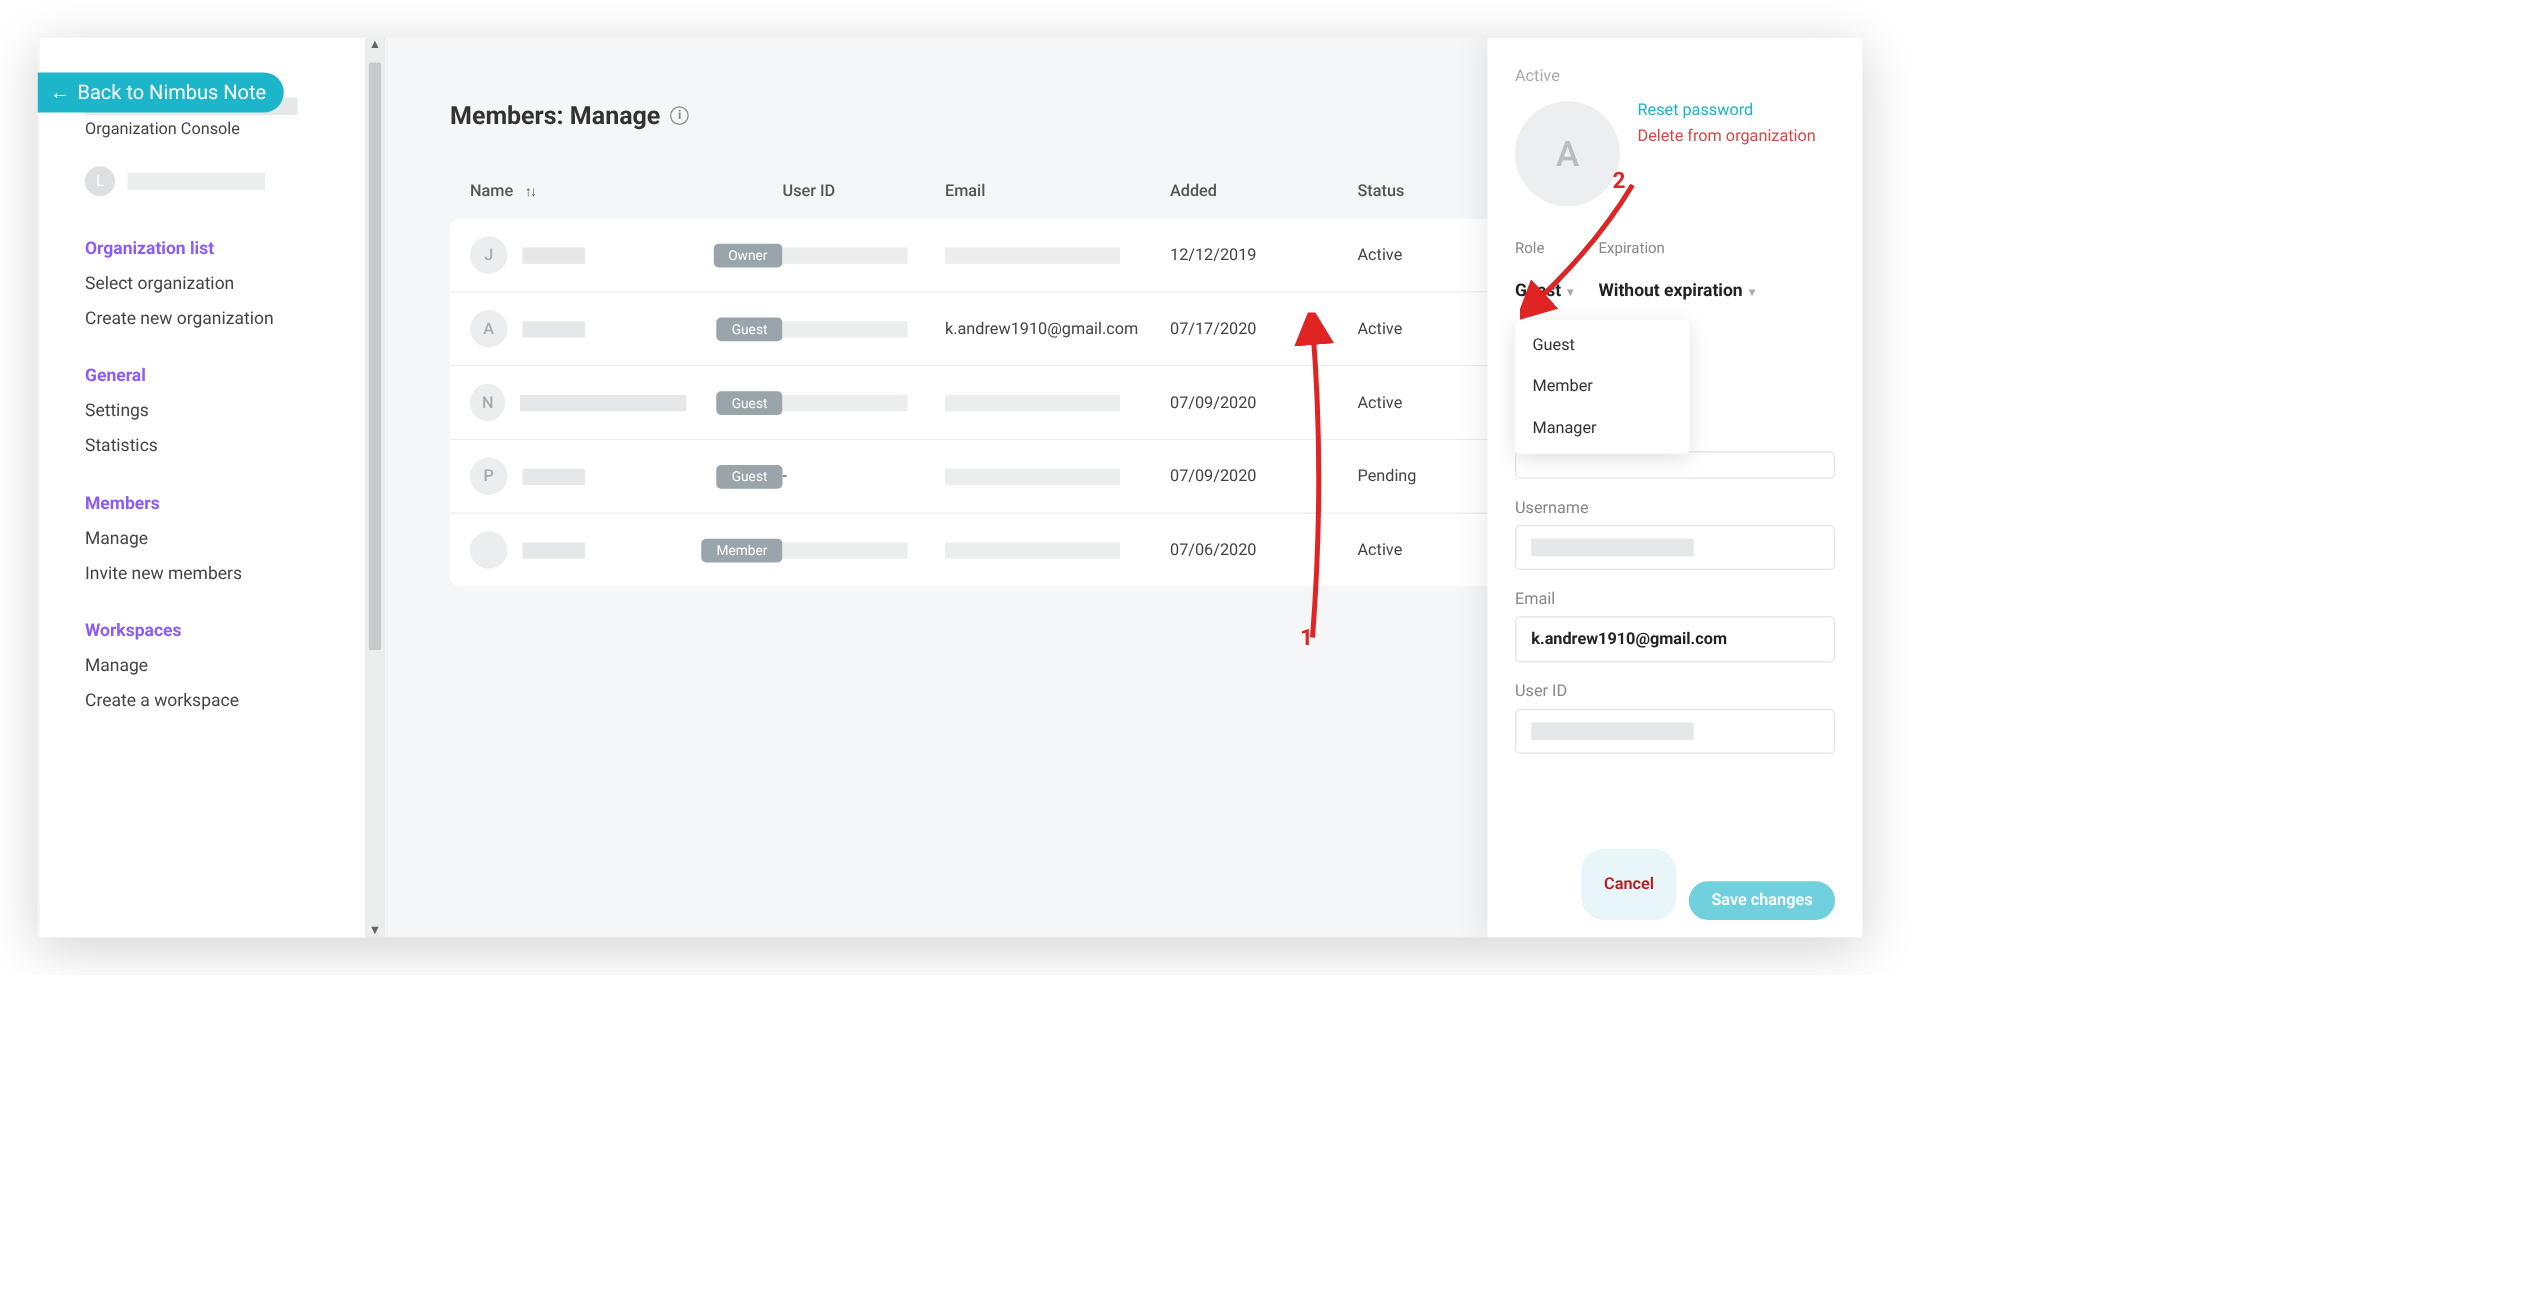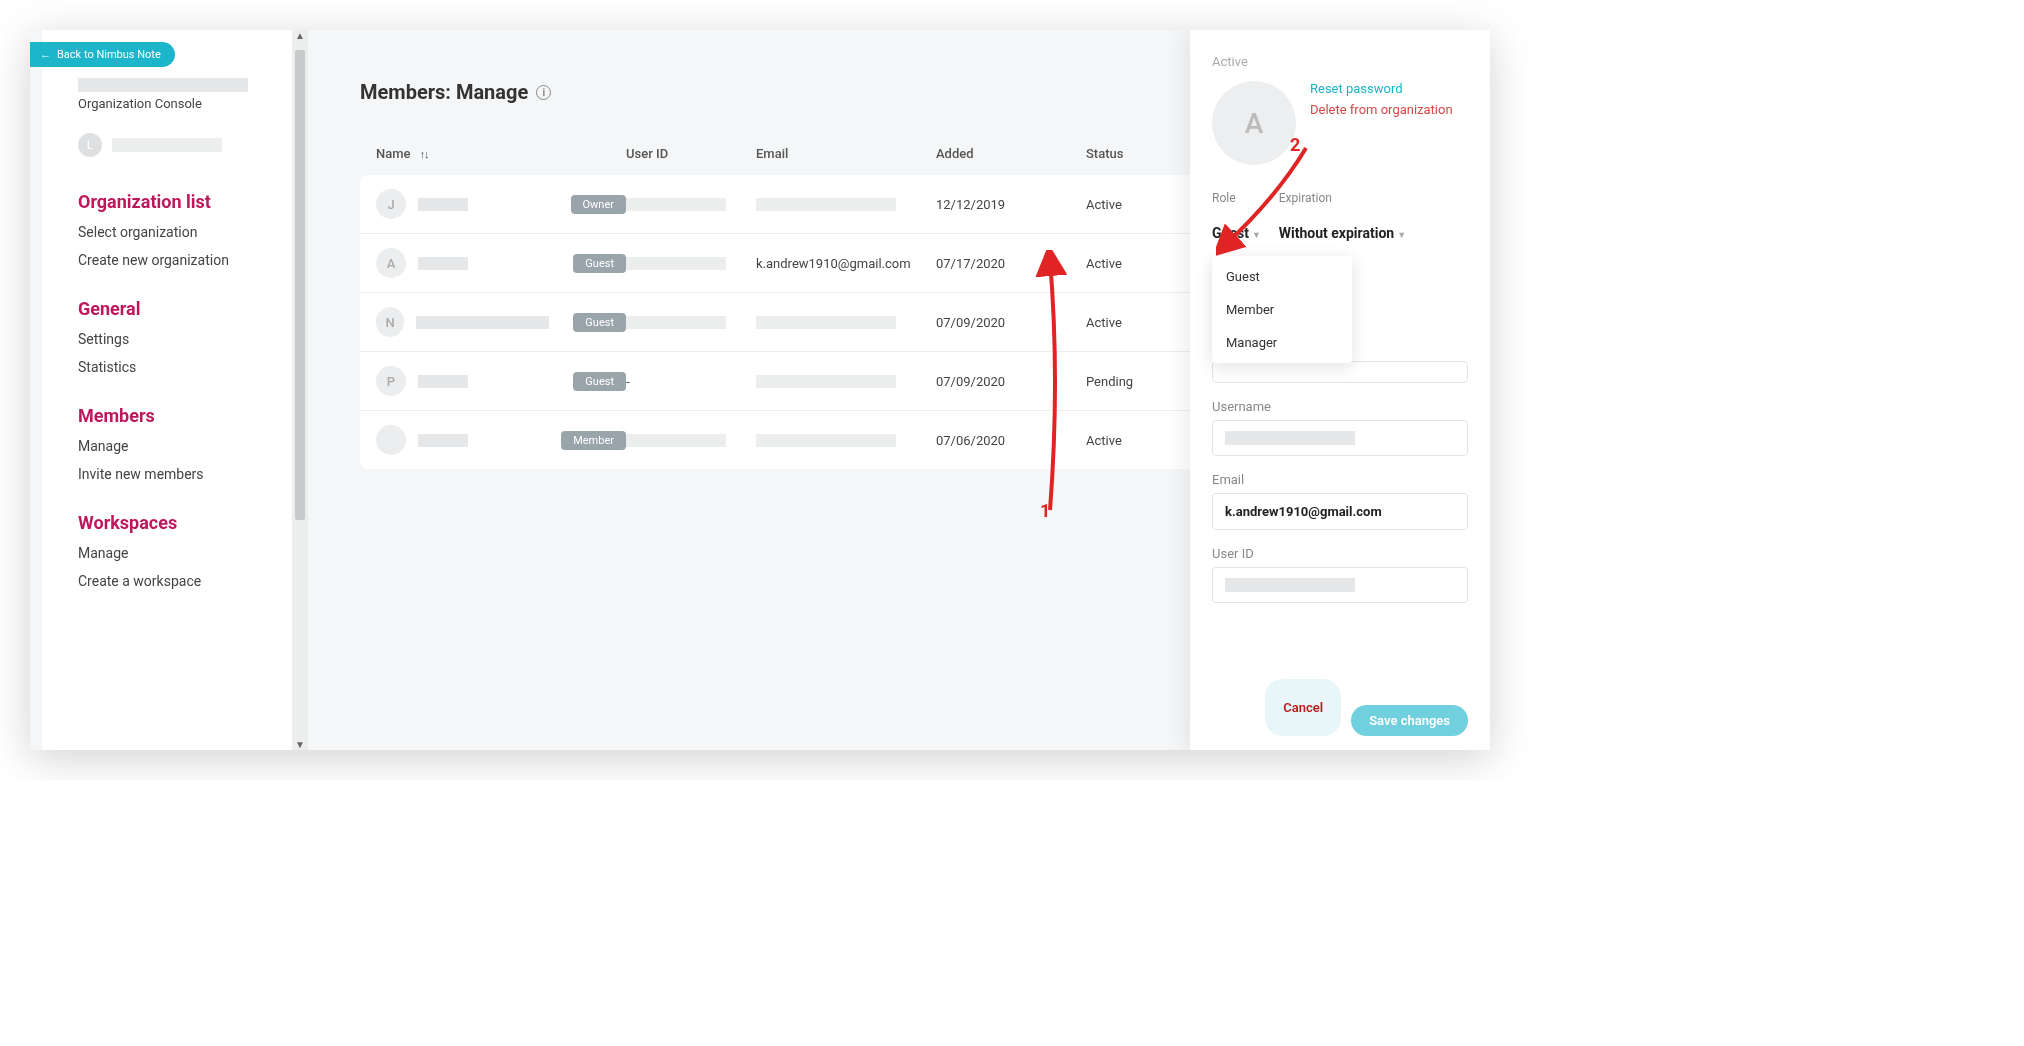--- a/index.html
+++ b/index.html
@@ -7,53 +7,53 @@
   .app-shell {
     position: relative;
     width: 1460px;
     height: 720px;
     background: #f5f6f7;
     box-shadow: 0 8px 40px rgba(0,0,0,0.18);
     overflow: hidden;
   }
   .back-btn {
     position: absolute;
-    left: 0; top: 12px;
+    left: 0; top: 28px;
     background: #1cb5c9;
     color: #fff;
-    font-size: 11px;
+    font-size: 16px;
     padding: 6px 14px 6px 10px;
     border-radius: 0 16px 16px 0;
     cursor: pointer;
     z-index: 5;
   }
   .back-btn::before { content: "←"; margin-right: 6px; }
   .sidebar-scroll {
     position: absolute;
     left: 262px; top: 0; width: 16px; height: 100%;
     background: #eceded;
     display: flex; flex-direction: column; justify-content: space-between; align-items: center;
   }
   .sidebar-scroll .thumb { position: absolute; left: 3px; top: 20px; width: 10px; height: 470px; background: #c7c9cb; border-radius: 2px; }
   .sidebar-scroll .arrow { font-size: 10px; color: #666; }
   .sidebar {
     position: absolute;
-    left: 12px; top: 0; width: 262px; height: 100%;
+    left: 2px; top: 0; width: 262px; height: 100%;
     background: #fff;
     padding: 48px 0 0 0;
     overflow: hidden;
   }
   .org-block { padding: 0 24px 0 36px; }
   .org-name-redact { width: 170px; height: 14px; background: #e6e7e8; margin-bottom: 4px; }
   .org-sub { font-size: 13px; color: #444; margin-bottom: 22px; }
   .org-user { display: flex; align-items: center; gap: 10px; margin-bottom: 28px; }
   .org-user .avatar { width: 24px; height: 24px; border-radius: 50%; background: #dedfe0; color: #fff; font-size: 12px; display:flex; align-items:center; justify-content:center; }
   .org-user .name-redact { width: 110px; height: 14px; background: #eceded; }
   .nav-group { margin-bottom: 18px; }
-  .nav-group-title { font-size: 18px; font-weight: 700; color: #be185d; padding: 6px 24px 6px 36px; }
+  .nav-group-title { font-size: 14px; font-weight: 700; color: #8b5cf6; padding: 6px 24px 6px 36px; }
   .nav-item { font-size: 14px; color: #444; padding: 6px 24px 6px 36px; cursor: pointer; }
 
   .main {
     position: absolute;
     left: 290px; top: 0; right: 0; height: 100%;
     padding: 50px 40px 20px 40px;
   }
   .page-title { font-size: 20px; font-weight: 700; color: #333; margin-bottom: 28px; display:flex; align-items:center; gap:8px;}
   .info-icon { width: 15px; height: 15px; border: 1.5px solid #888; border-radius: 50%; display:inline-flex; align-items:center; justify-content:center; font-size:10px; color:#888; }
   .table-header, .table-row { display: grid; grid-template-columns: 250px 130px 180px 150px 80px; gap: 0; align-items: center; padding: 14px 16px; font-size: 13px; }

